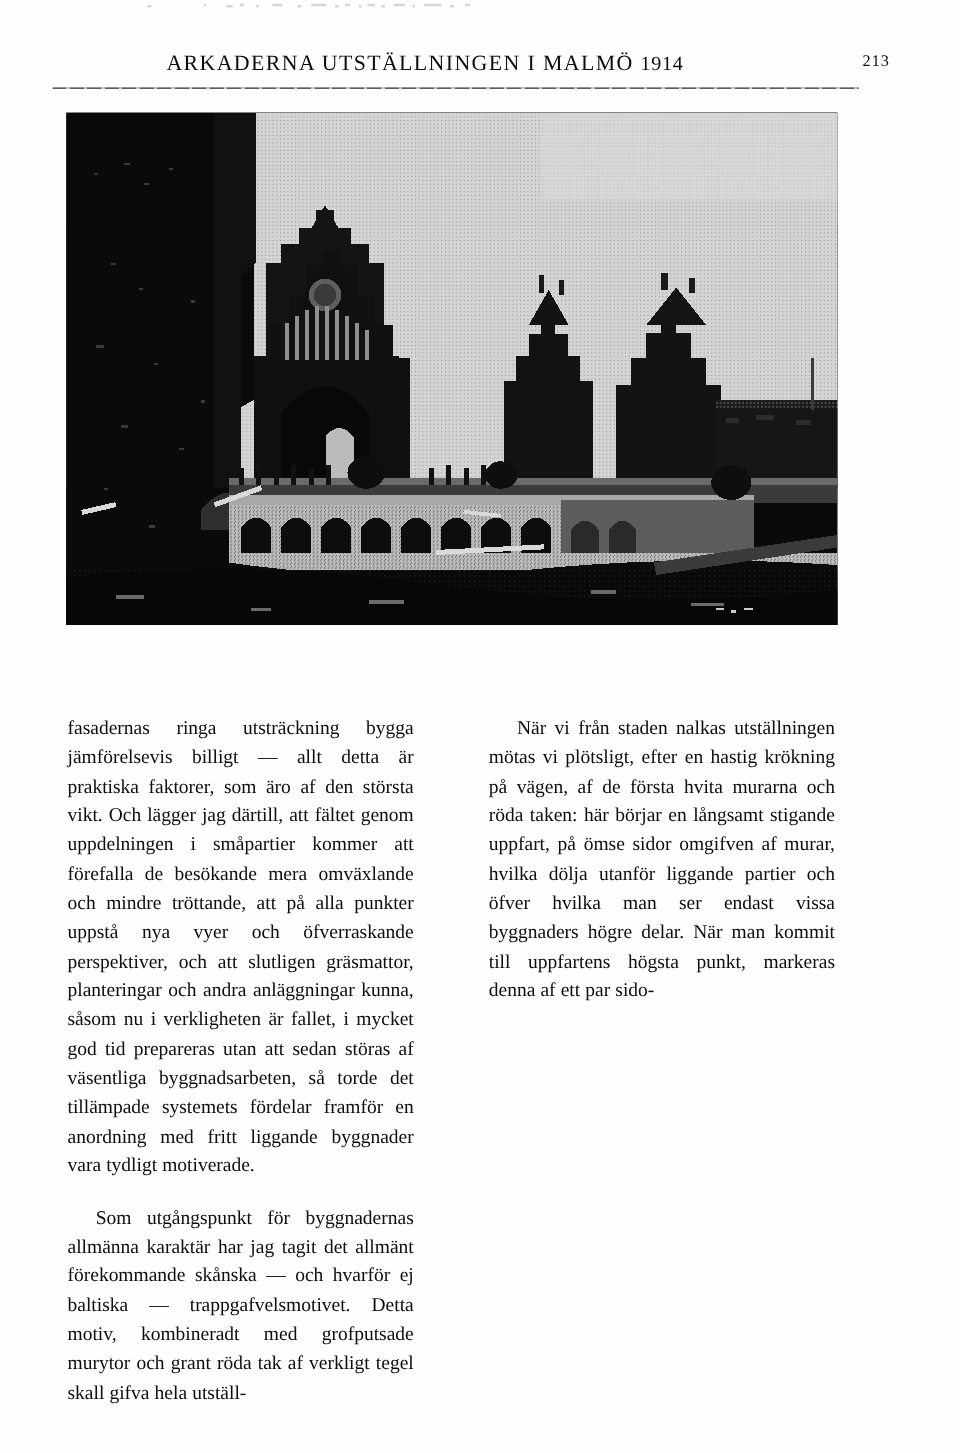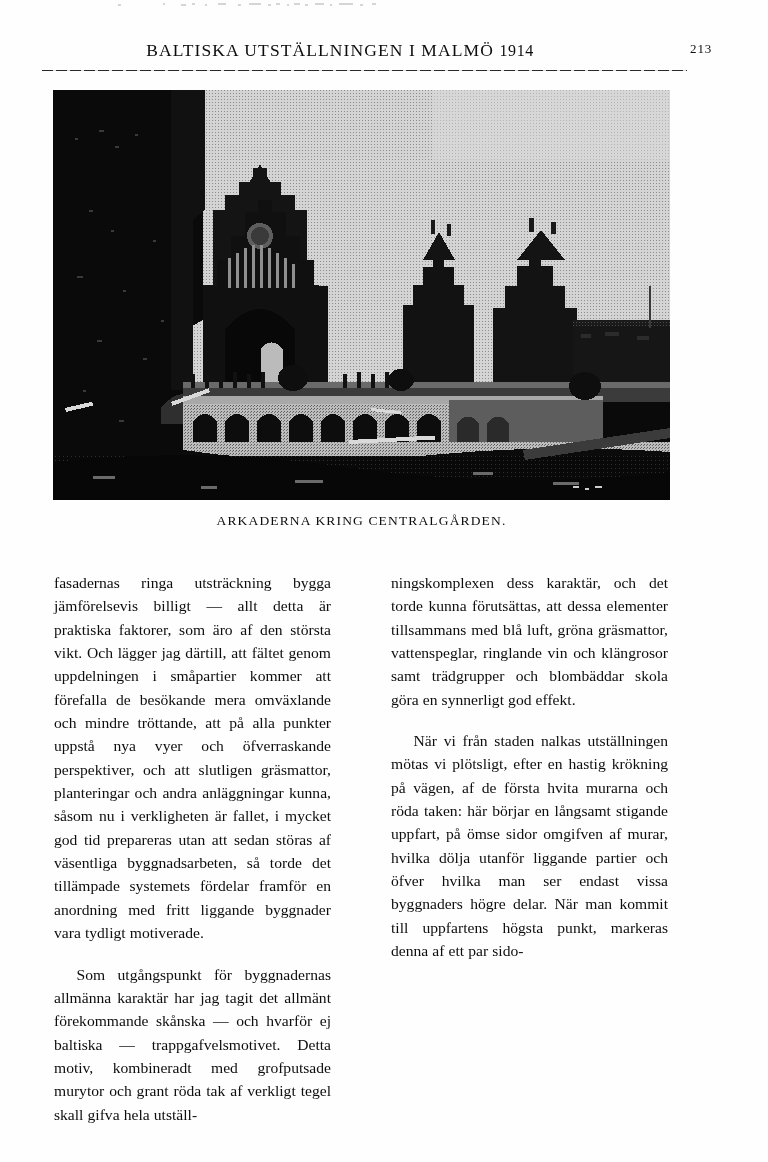--- a/index.html
+++ b/index.html
@@ -143,21 +143,21 @@
       <rect x="305" y="4" width="3" height="2"></rect>
       <rect x="315" y="3" width="9" height="2"></rect>
       <rect x="330" y="4" width="2" height="2"></rect>
       <rect x="339" y="3" width="14" height="2"></rect>
       <rect x="360" y="4" width="3" height="2"></rect>
       <rect x="372" y="3" width="4" height="2"></rect>
     </g>
   </svg>
 
   <div class="running-head">
-    <div class="rh-title"><span>BALTISKA UTSTÄLLNINGEN I MALMÖ</span> <span class="yr">1914</span></div>
+    <div class="rh-title"><span>ARKADERNA UTSTÄLLNINGEN I MALMÖ</span> <span class="yr">1914</span></div>
     <div class="rh-page">213</div>
   </div>
   <div class="rule"></div>
 
   <div class="plate">
     <svg width="617" height="410" viewBox="0 0 617 410" shape-rendering="crispEdges">
       <defs>
 
         <pattern id="dl" width="3" height="3" patternUnits="userSpaceOnUse">
           <rect width="3" height="3" fill="#d4d4d4"></rect>
@@ -333,25 +333,23 @@
 
         <g fill="#cccccc">
           <rect x="520" y="396" width="6" height="2"></rect>
           <rect x="532" y="398" width="4" height="2"></rect>
           <rect x="542" y="396" width="7" height="2"></rect>
         </g>
       </g>
     </svg>
   </div>
 
-  <div class="caption">ARKADERNA KRING CENTRALGÅRDEN.</div>
 
   <div class="col col-left">
     <p>fasadernas ringa utsträckning bygga jämförelsevis billigt — allt detta är praktiska faktorer, som äro af den största vikt. Och lägger jag därtill, att fältet genom uppdelningen i småpartier kommer att förefalla de besökande mera omväxlande och mindre tröttande, att på alla punkter uppstå nya vyer och öfverraskande perspektiver, och att slutligen gräsmattor, planteringar och andra anläggningar kunna, såsom nu i verkligheten är fallet, i mycket god tid prepareras utan att sedan störas af väsentliga byggnadsarbeten, så torde det tillämpade systemets fördelar framför en anordning med fritt liggande byggnader vara tydligt motiverade.</p>
     <p class="indent">Som utgångspunkt för byggnadernas allmänna karaktär har jag tagit det allmänt förekommande skånska — och hvarför ej baltiska — trappgafvelsmotivet. Detta motiv, kombineradt med grofputsade murytor och grant röda tak af verkligt tegel skall gifva hela utställ-</p>
   </div>
 
   <div class="col col-right">
-    <p>ningskomplexen dess karaktär, och det torde kunna förutsättas, att dessa elementer tillsammans med blå luft, gröna gräsmattor, vattenspeglar, ringlande vin och klängrosor samt trädgrupper och blombäddar skola göra en synnerligt god effekt.</p>
     <p class="indent">När vi från staden nalkas utställningen mötas vi plötsligt, efter en hastig krökning på vägen, af de första hvita murarna och röda taken: här börjar en långsamt stigande uppfart, på ömse sidor omgifven af murar, hvilka dölja utanför liggande partier och öfver hvilka man ser endast vissa byggnaders högre delar. När man kommit till uppfartens högsta punkt, markeras denna af ett par sido-</p>
   </div>
 
 </div>
 
 </body></html>

